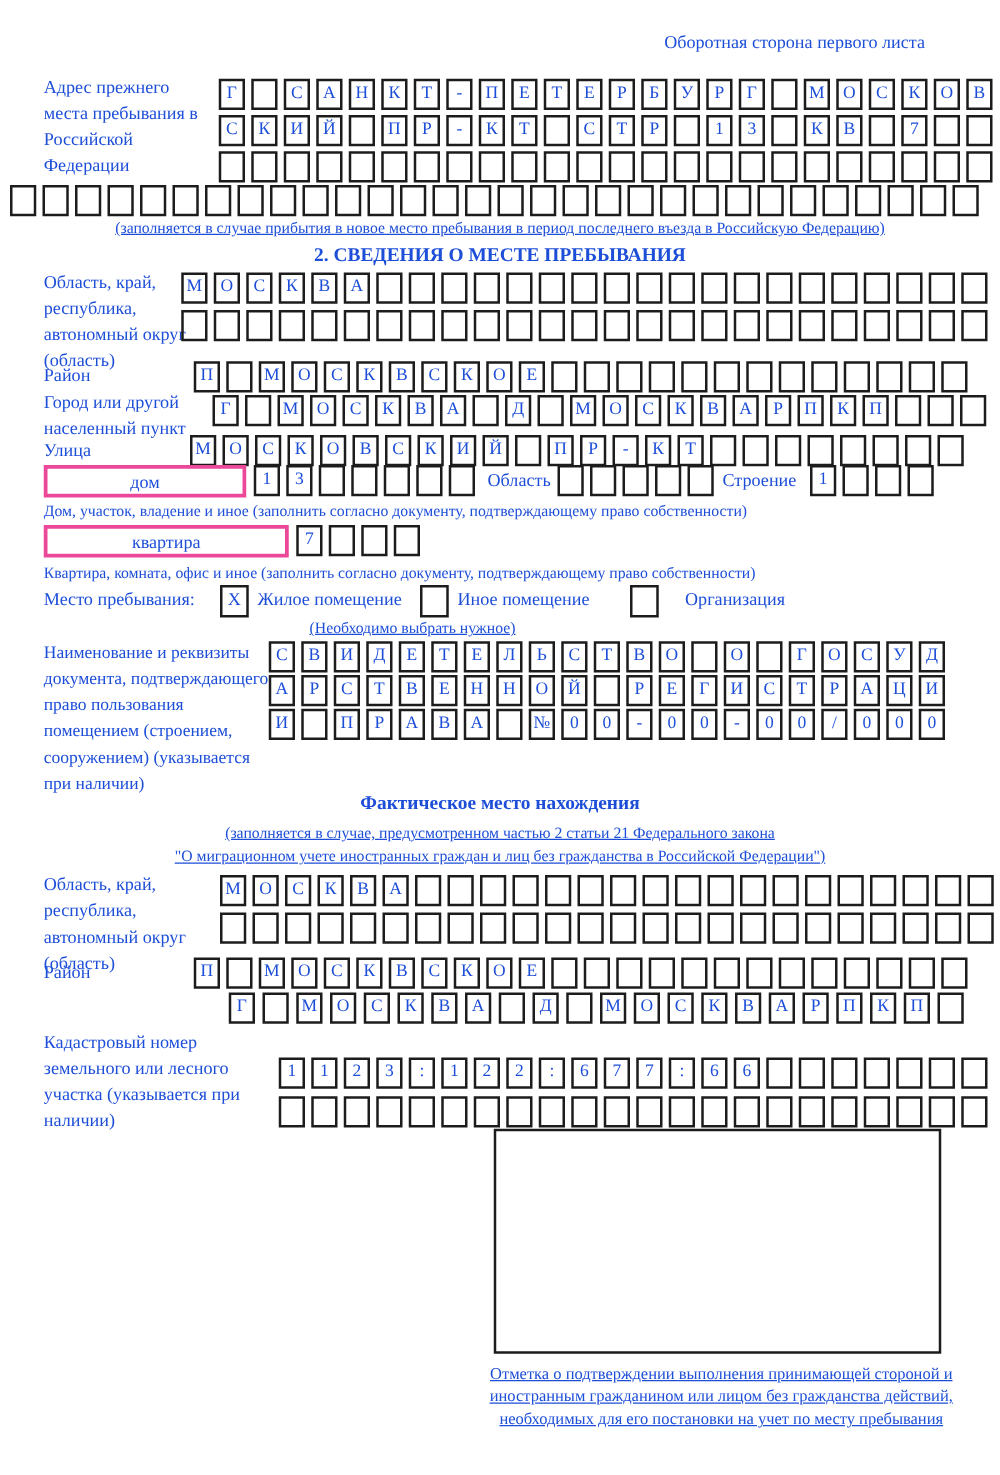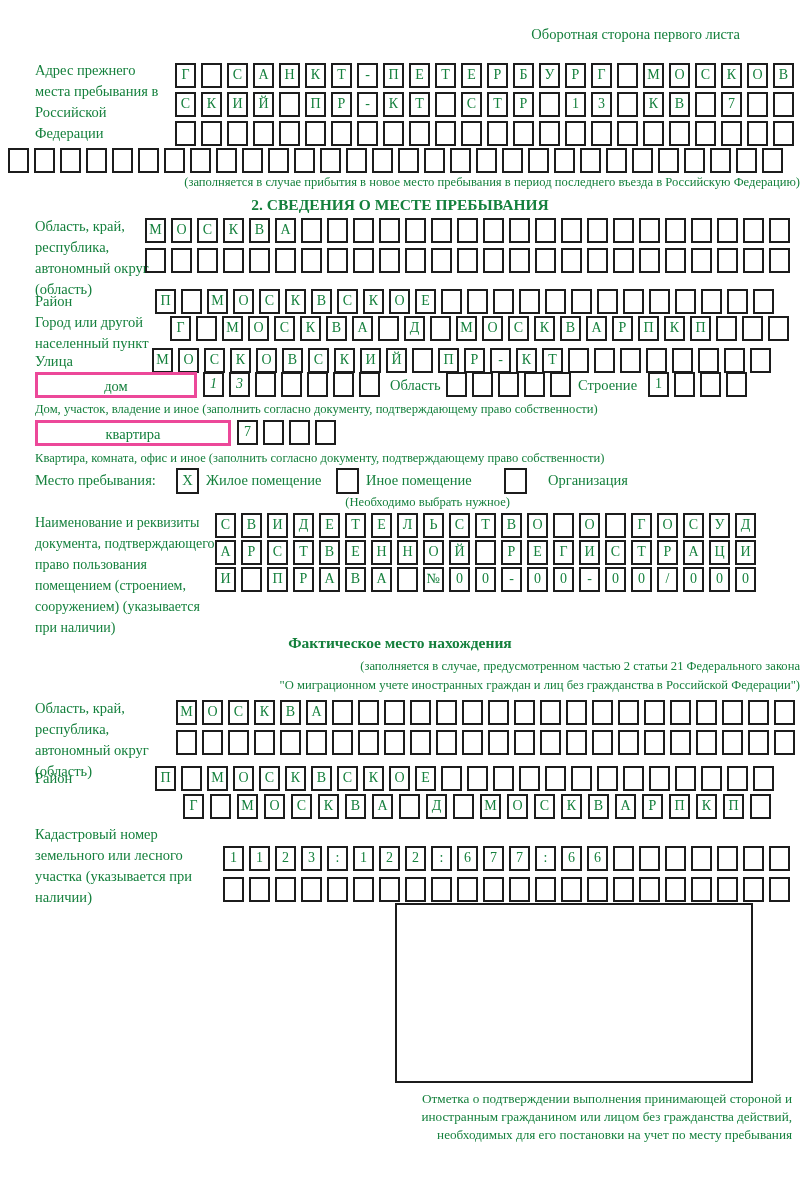--- a/index.html
+++ b/index.html
@@ -1,26 +1,26 @@
 <!DOCTYPE html>
 <html><head>
 <meta charset="utf-8">
 <style>
   html,body { margin:0; padding:0; background:#ffffff; }
   #form {
     position:relative; width:800px; height:1180px;
-    background:#ffffff; color:#15803d;
+    background:#ffffff; color:#1d4ed8;
     font-family:"Liberation Serif", serif;
     overflow:hidden;
   }
   .abs { position:absolute; }
   .label { font-size:14.5px; line-height:21px; }
   .note  { font-size:12.6px; line-height:16px; }
   .title { font-weight:bold; font-size:15.5px; text-align:center; width:100%; }
-  .center{ text-align:right; }
+  .center{ text-align:center;text-decoration:underline; }
   .cells { white-space:nowrap; height:26px; }
   .cell {
     display:inline-block; box-sizing:border-box;
     width:21px; height:25px; margin-right:5px;
     border:2px solid #1c1c1c;
     text-align:center; font-size:14px; line-height:20px;
     vertical-align:top;
   }
   .cells-wide .cell { margin-right:6px; }
   .wbox {
@@ -58,21 +58,21 @@
   <div class="abs label" style="top:291px; left:35px;">Район</div>
   <div class="abs cells" style="top:289px; left:155px;"><span class="cell">П</span><span class="cell"></span><span class="cell">М</span><span class="cell">О</span><span class="cell">С</span><span class="cell">К</span><span class="cell">В</span><span class="cell">С</span><span class="cell">К</span><span class="cell">О</span><span class="cell">Е</span><span class="cell"></span><span class="cell"></span><span class="cell"></span><span class="cell"></span><span class="cell"></span><span class="cell"></span><span class="cell"></span><span class="cell"></span><span class="cell"></span><span class="cell"></span><span class="cell"></span><span class="cell"></span><span class="cell"></span></div>
 
   <div class="abs label" style="top:312px; left:35px; width:140px;">Город или другой населенный пункт</div>
   <div class="abs cells" style="top:316px; left:170px;"><span class="cell">Г</span><span class="cell"></span><span class="cell">М</span><span class="cell">О</span><span class="cell">С</span><span class="cell">К</span><span class="cell">В</span><span class="cell">А</span><span class="cell"></span><span class="cell">Д</span><span class="cell"></span><span class="cell">М</span><span class="cell">О</span><span class="cell">С</span><span class="cell">К</span><span class="cell">В</span><span class="cell">А</span><span class="cell">Р</span><span class="cell">П</span><span class="cell">К</span><span class="cell">П</span><span class="cell"></span><span class="cell"></span><span class="cell"></span></div>
 
   <div class="abs label" style="top:351px; left:35px;">Улица</div>
   <div class="abs cells" style="top:348px; left:152px;"><span class="cell">М</span><span class="cell">О</span><span class="cell">С</span><span class="cell">К</span><span class="cell">О</span><span class="cell">В</span><span class="cell">С</span><span class="cell">К</span><span class="cell">И</span><span class="cell">Й</span><span class="cell"></span><span class="cell">П</span><span class="cell">Р</span><span class="cell">-</span><span class="cell">К</span><span class="cell">Т</span><span class="cell"></span><span class="cell"></span><span class="cell"></span><span class="cell"></span><span class="cell"></span><span class="cell"></span><span class="cell"></span><span class="cell"></span></div>
 
   <div class="abs wbox" style="top:372px; left:35px; width:162px;">дом</div>
-  <div class="abs cells" style="top:372px; left:203px;font-style:italic;"><span class="cell">1</span><span class="cell">3</span><span class="cell"></span><span class="cell"></span><span class="cell"></span><span class="cell"></span><span class="cell"></span></div>
+  <div class="abs cells" style="top:372px; left:203px;"><span class="cell">1</span><span class="cell">3</span><span class="cell"></span><span class="cell"></span><span class="cell"></span><span class="cell"></span><span class="cell"></span></div>
   <div class="abs label" style="top:375px; left:390px;">Область</div>
   <div class="abs cells" style="top:372px; left:446px;"><span class="cell"></span><span class="cell"></span><span class="cell"></span><span class="cell"></span><span class="cell"></span></div>
   <div class="abs label" style="top:375px; left:578px;">Строение</div>
   <div class="abs cells" style="top:372px; left:648px;"><span class="cell">1</span><span class="cell"></span><span class="cell"></span><span class="cell"></span></div>
   <div class="abs note" style="top:401px; left:35px; width:740px;">Дом, участок, владение и иное (заполнить согласно документу, подтверждающему право собственности)</div>
 
   <div class="abs wbox" style="top:420px; left:35px; width:196px;">квартира</div>
   <div class="abs cells" style="top:420px; left:237px;"><span class="cell">7</span><span class="cell"></span><span class="cell"></span><span class="cell"></span></div>
   <div class="abs note" style="top:450px; left:35px; width:740px;">Квартира, комната, офис и иное (заполнить согласно документу, подтверждающему право собственности)</div>
 

